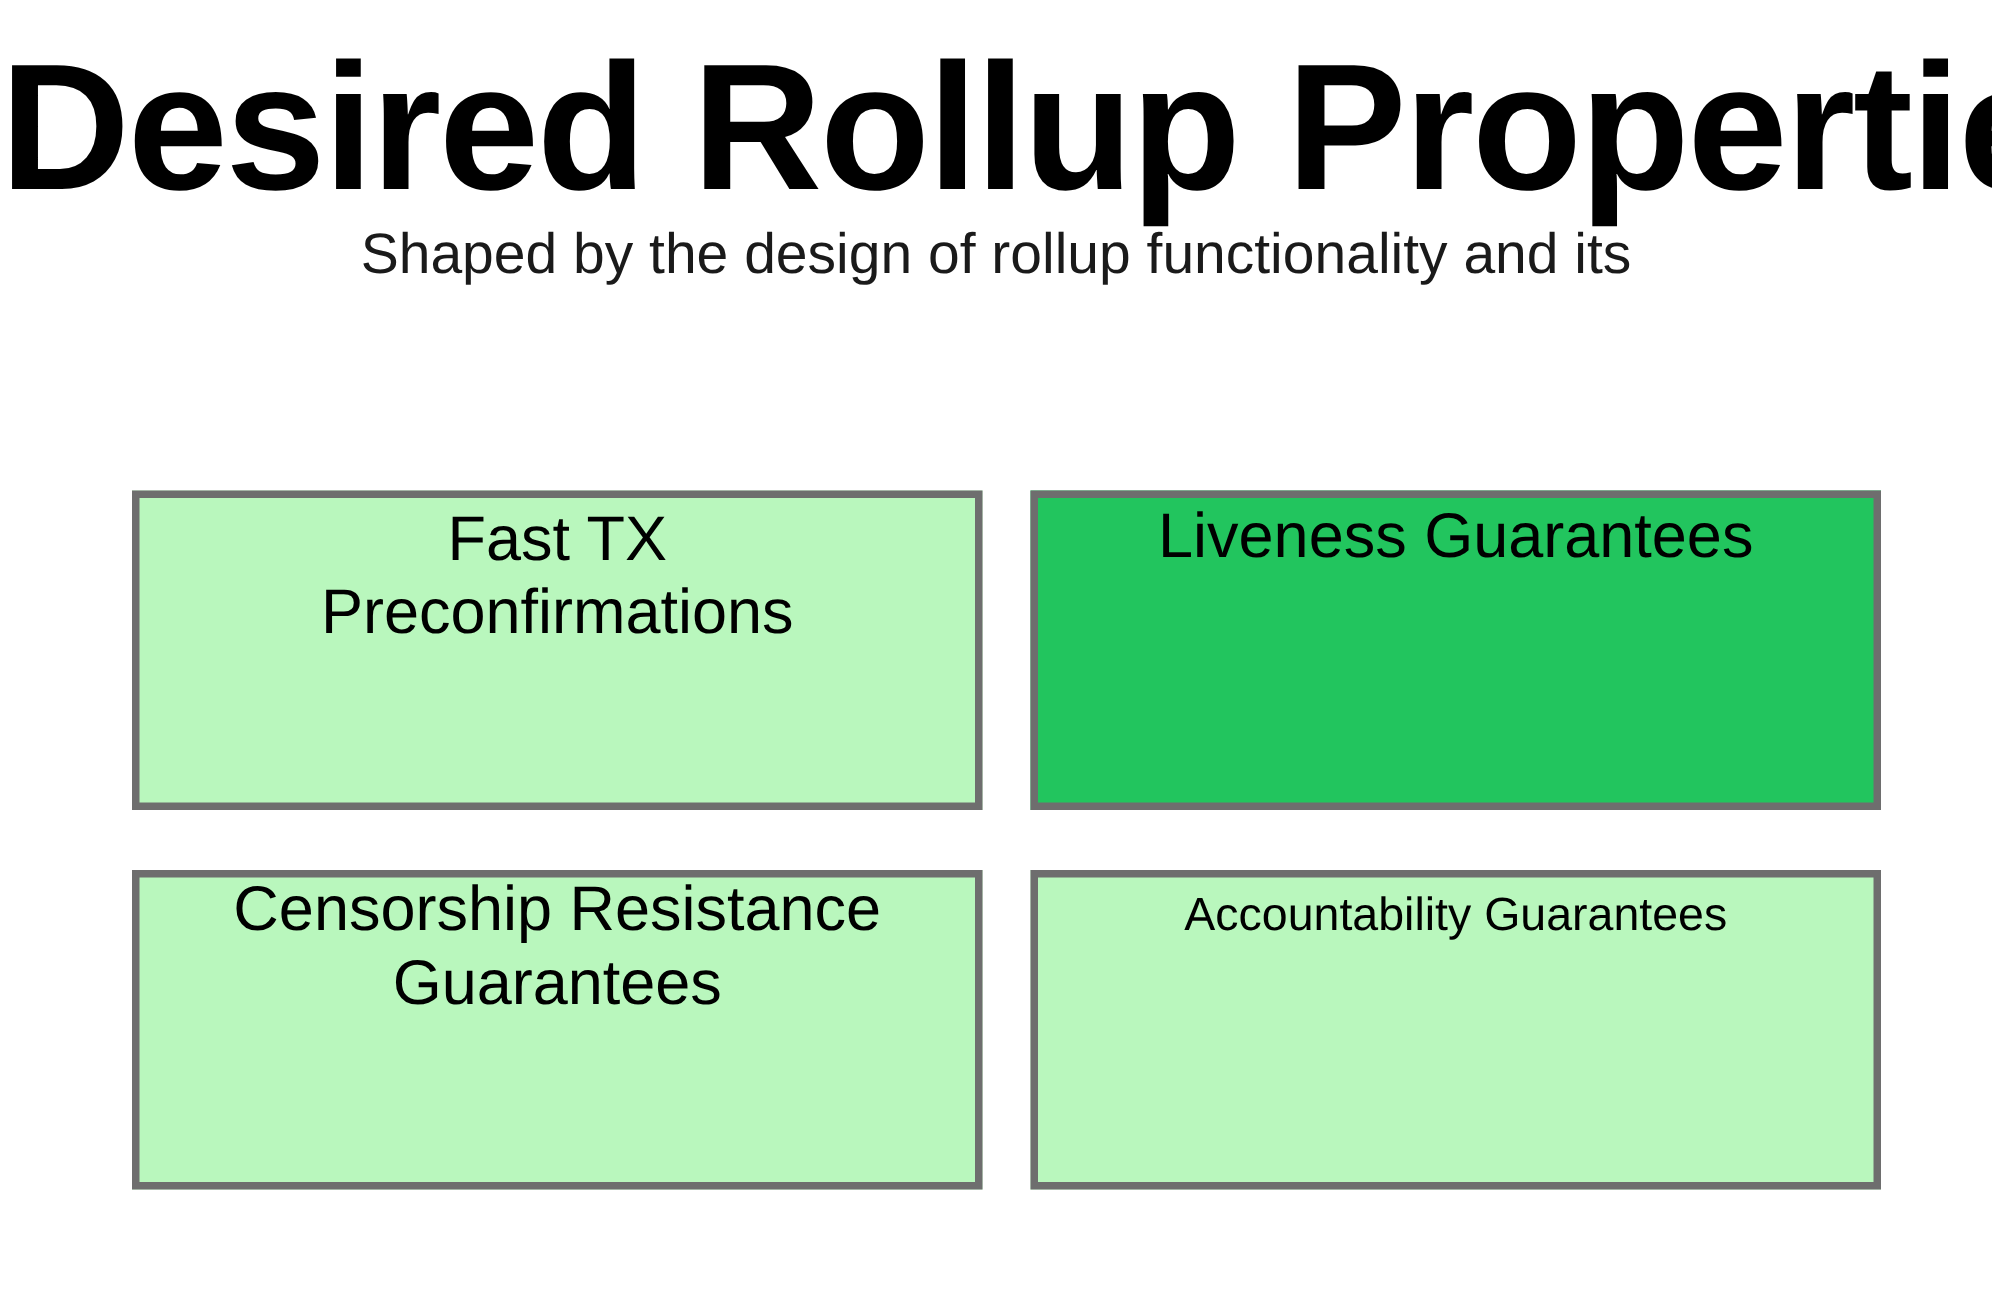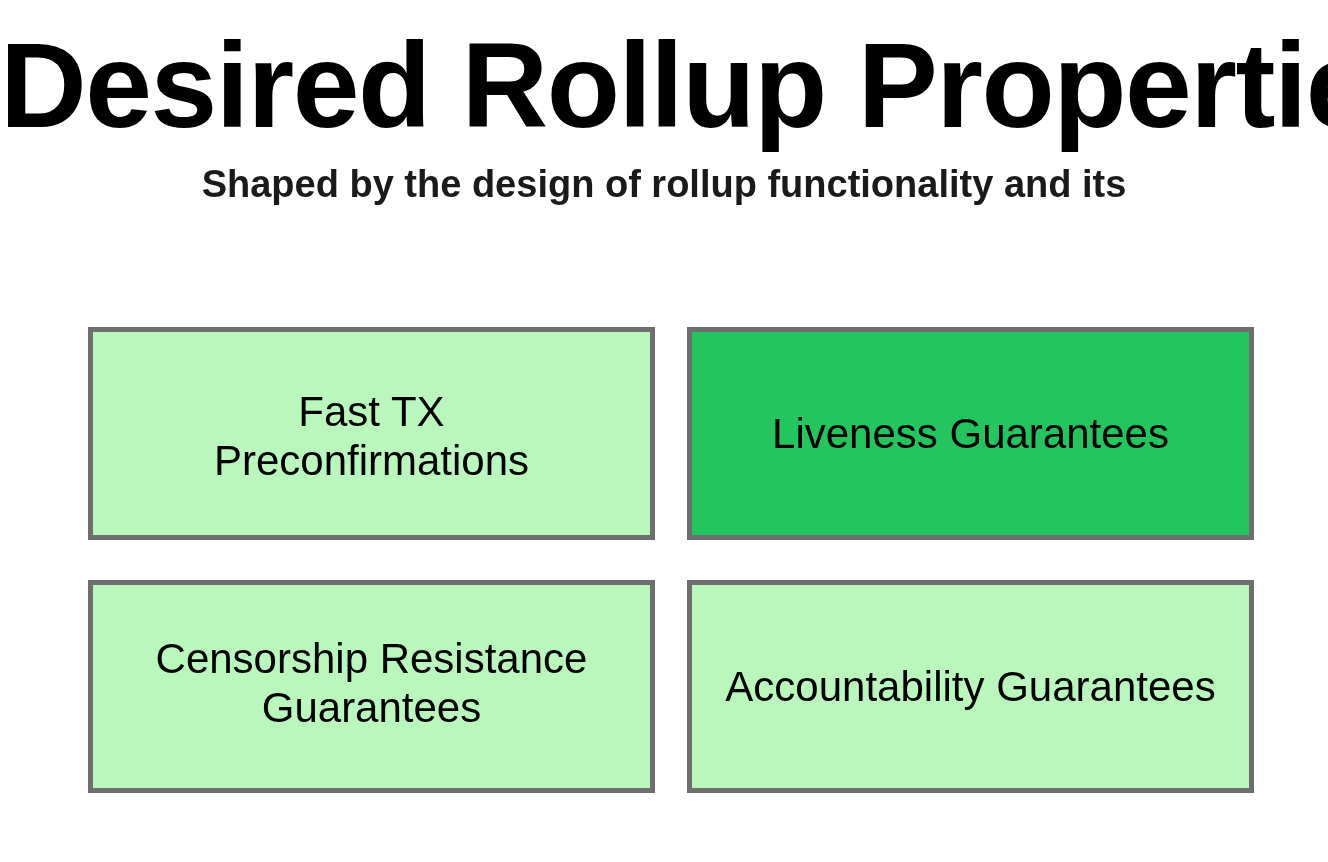--- a/index.html
+++ b/index.html
@@ -41,25 +41,25 @@
     font-size: 120px;
     font-weight: 700;
     line-height: 1.05;
     letter-spacing: -1.5px;
     color: #000000;
     white-space: nowrap;
   }
   .slide-subtitle {
     position: absolute;
     left: 164px;
-    top: 161px;
+    top: 147px;
     width: 1000px;
     text-align: center;
     font-size: 38px;
-    font-weight: 700;
+    font-weight: 400;
     line-height: 47px;
     color: #1a1a1a;
   }
   .subtitle-line {
     display: block;
   }
 
   
   .property-grid {
     position: absolute;
@@ -71,36 +71,35 @@
     grid-template-columns: 567px 567px;
     grid-template-rows: 213px 213px;
     column-gap: 32px;
     row-gap: 40px;
   }
   .property-box {
     background: #b9f7bd;
     border: 5px solid #22c55e;
     box-sizing: border-box;
     display: flex;
-    align-items: center;
     justify-content: center;
     padding: 0 14px;
   }
   .property-label {
     font-size: 42px;
     line-height: 49px;
     font-weight: 400;
     text-align: center;
     color: #000000;
     white-space: pre-line;
   }
   
   .property-box.box-preconfirmations .property-label { transform: translateY(2px); }
   .property-box.box-censorship .property-label { transform: translateY(-4px); }
-  .property-box.box-accountability .property-label { font-size: 42px; }
+  .property-box.box-accountability .property-label { font-size: 31px; }
 </style>
 </head>
 <body>
 
 <div id="slide" style="background: rgb(255, 255, 255);">
 
   <div class="header">
     <h1 class="slide-title" style="color: rgb(0, 0, 0);">Desired Rollup Properties</h1>
 
     <div class="slide-subtitle">

